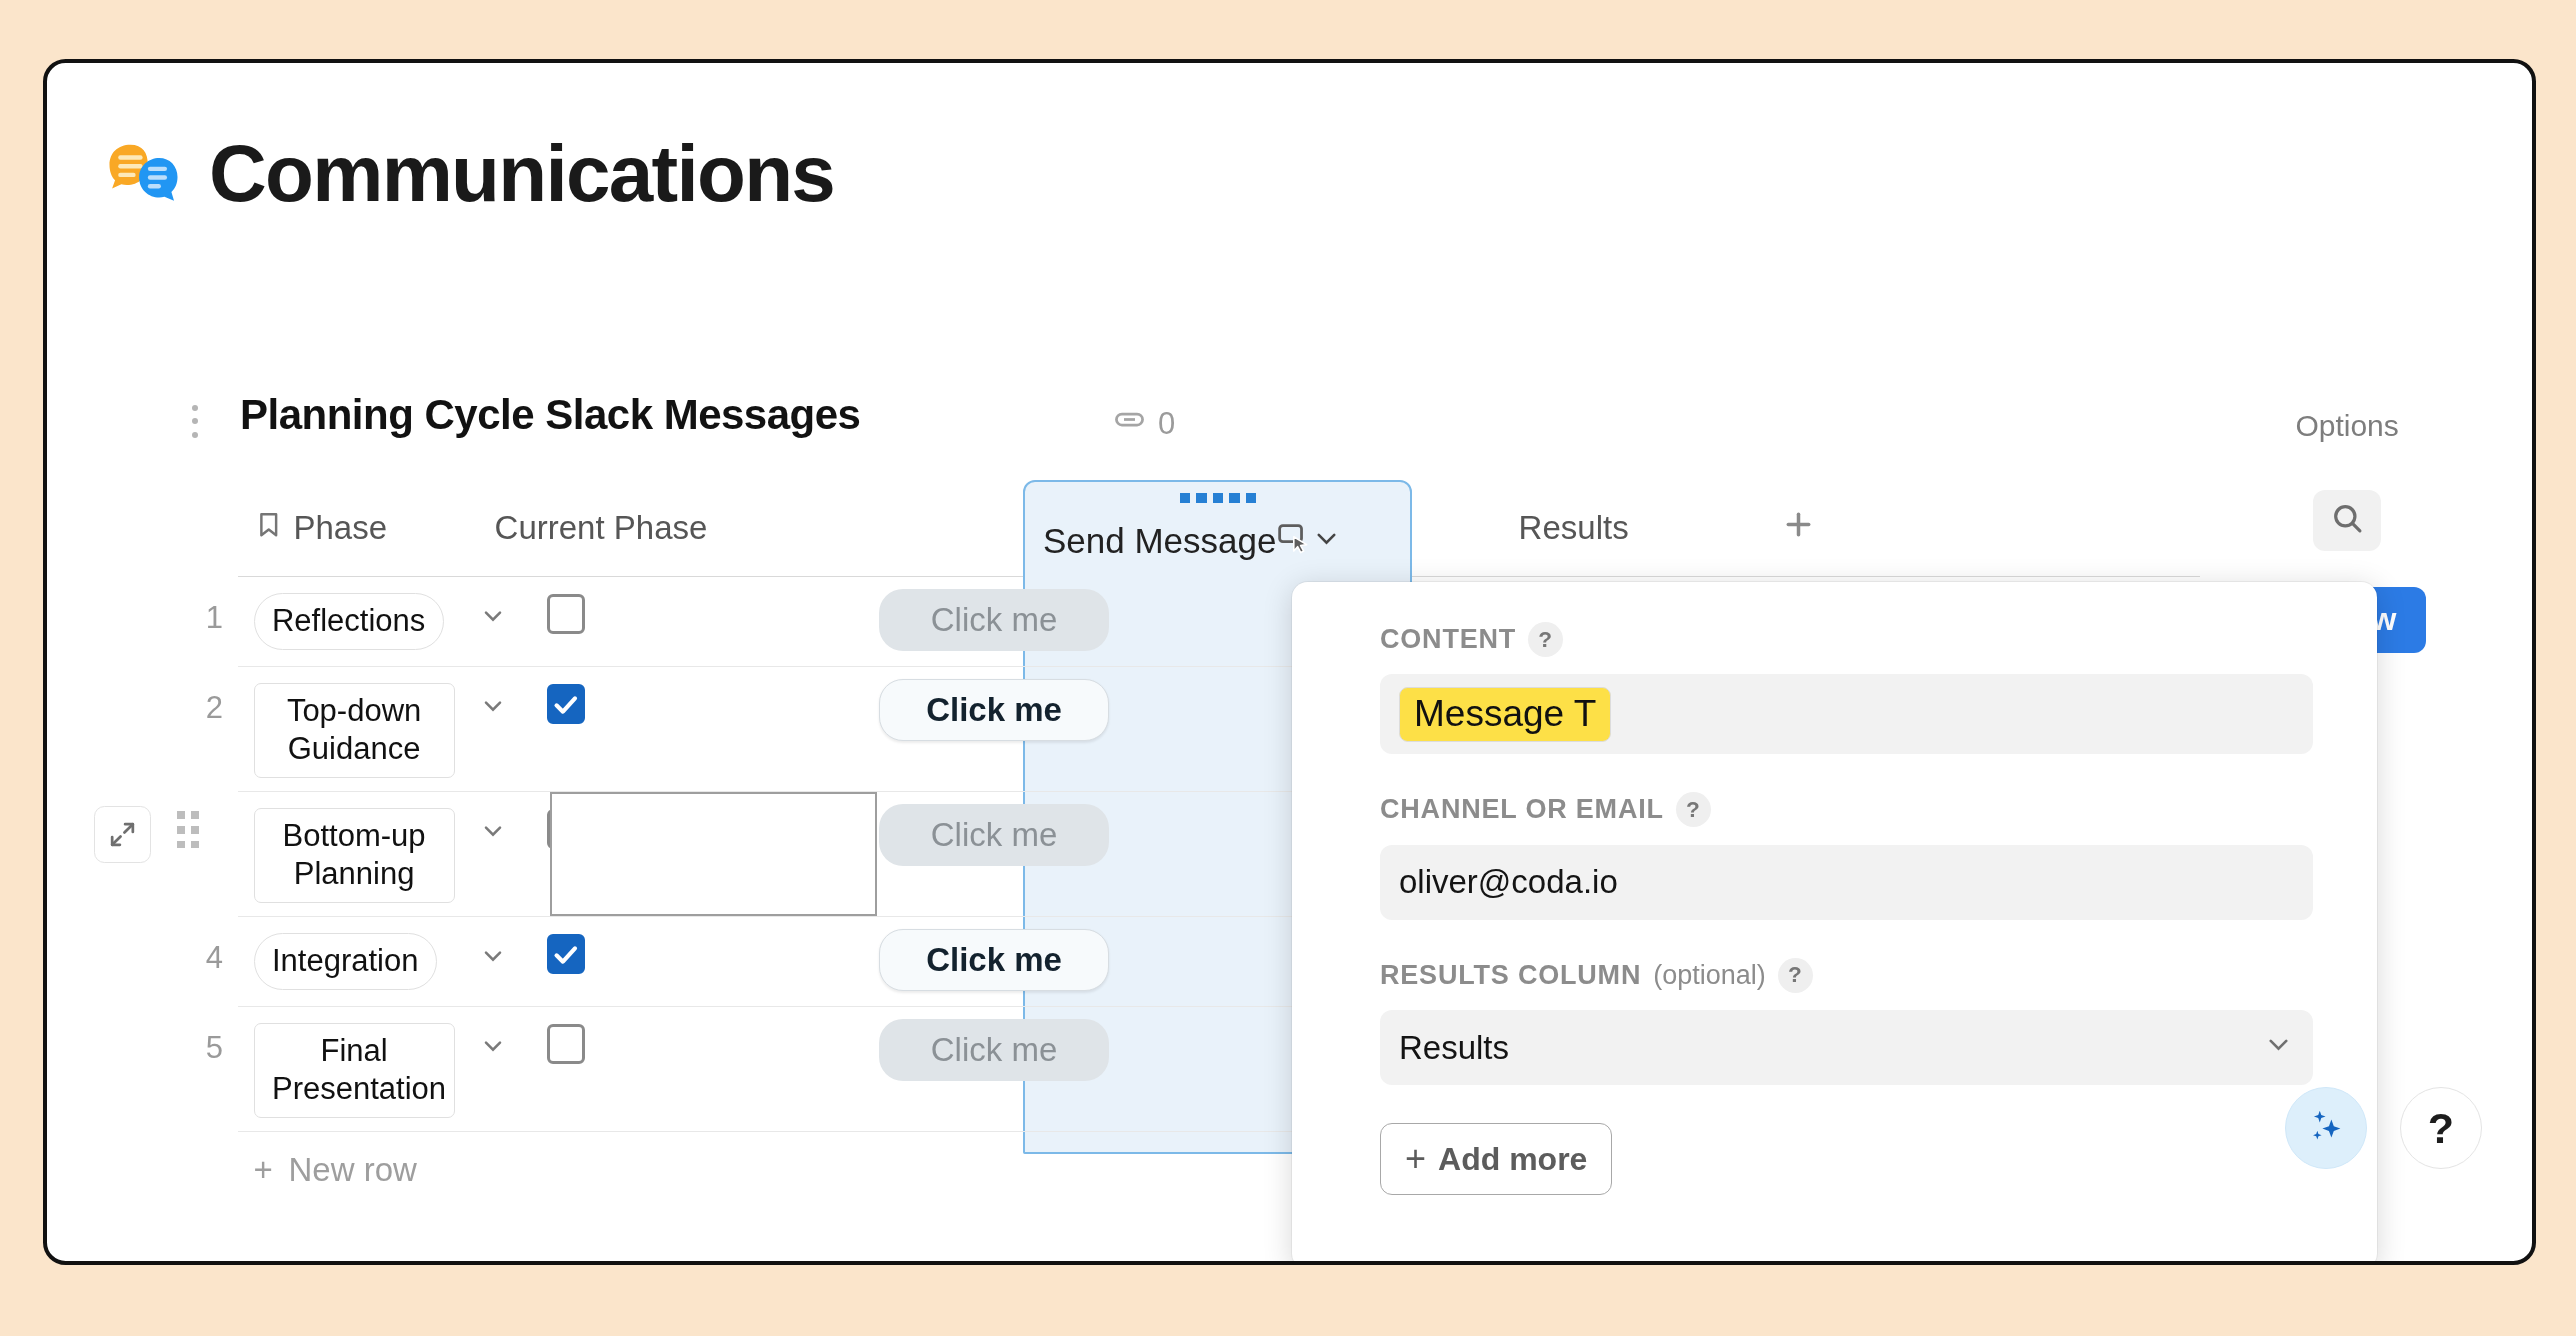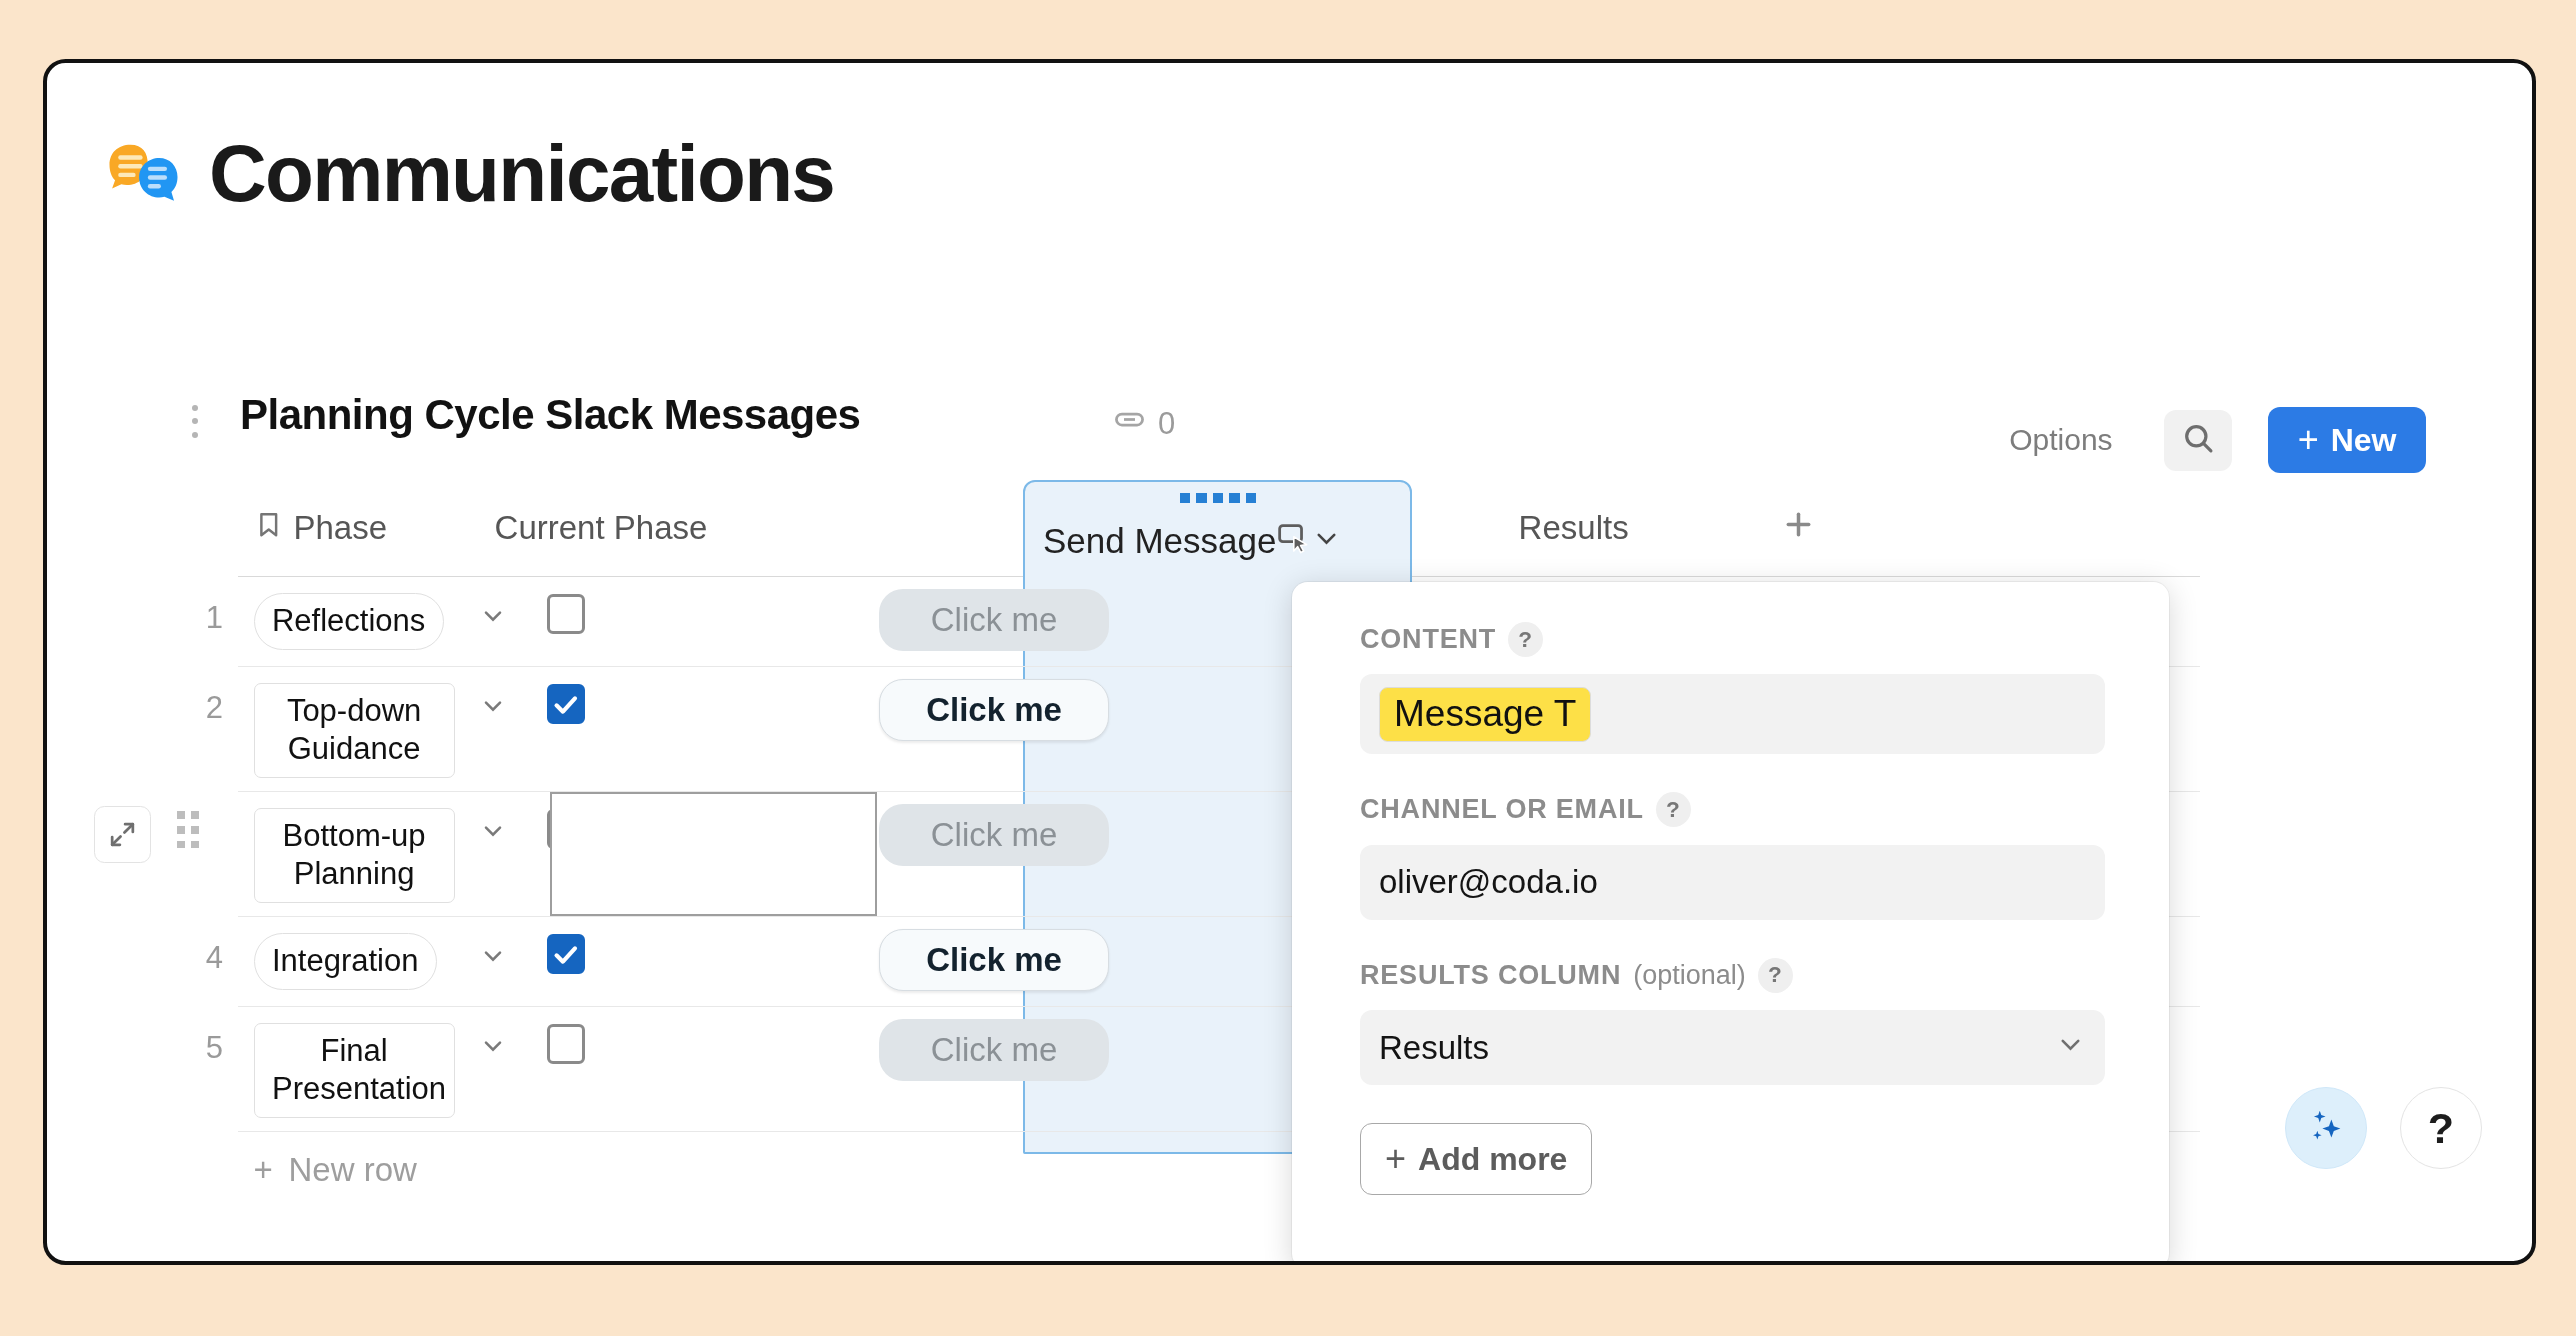--- a/index.html
+++ b/index.html
@@ -41,22 +41,22 @@
     position: absolute; left: 193px; top: 328px;
     font-size: 42px; font-weight: 700; color: #121212; letter-spacing: -0.5px;
   }
   .tbl-links {
     position: absolute; left: 1066px; top: 340px;
     display: flex; align-items: center; gap: 12px;
     color: #9b9b9b; font-size: 31px;
   }
 
   .head-right {
-    position: absolute; right: 106px; top: 344px;
-    display: flex; align-items: center; gap: 36px;
+    position: absolute; right: 106px; top: 336px;
+    display: flex; align-items: center; gap: 36px; flex-direction: column;
   }
   .opt-btn {
     font-size: 30px; color: #7d7d7d; padding: 10.4px 15.6px; border-radius: 8.7px;
     background: transparent; border: none; font-family: inherit; cursor: pointer;
   }
   .search-btn {
     width: 68px; height: 61px; border-radius: 12px; background: #f1f1f1;
     display: flex; align-items: center; justify-content: center; border: none; cursor: pointer;
   }
   .new-btn {
@@ -167,24 +167,24 @@
 
   .new-row {
     display: flex; align-items: center; gap: 15.6px;
     padding-left: 15.6px; height: 76px; font-size: 33px; color: #9e9e9e;
     cursor: pointer;
   }
 
   
   .popup {
     position: absolute; left: 1245px; top: 519px;
-    width: 877px; height: 687px;
+    width: 1085px; height: 687px;
     background: #fff; border-radius: 15.6px;
     box-shadow: 0 5.2px 29.5px rgba(0,0,0,.16), 0 0 0 0.9px rgba(0,0,0,.05);
-    padding: 40px 64px 0 68px;
+    padding: 40px 64px 0 88px;
     z-index: 10;
   }
   .fld { margin-bottom: 38px; }
   .fld-label {
     display: flex; align-items: center; gap: 12px;
     font-size: 27px; font-weight: 700; color: #8c8c8c; letter-spacing: 0.8px;
     margin-bottom: 17.4px; text-transform: uppercase;
   }
   .fld-label .optional { font-weight: 400; text-transform: none; letter-spacing: 0; }
   .qmark {

